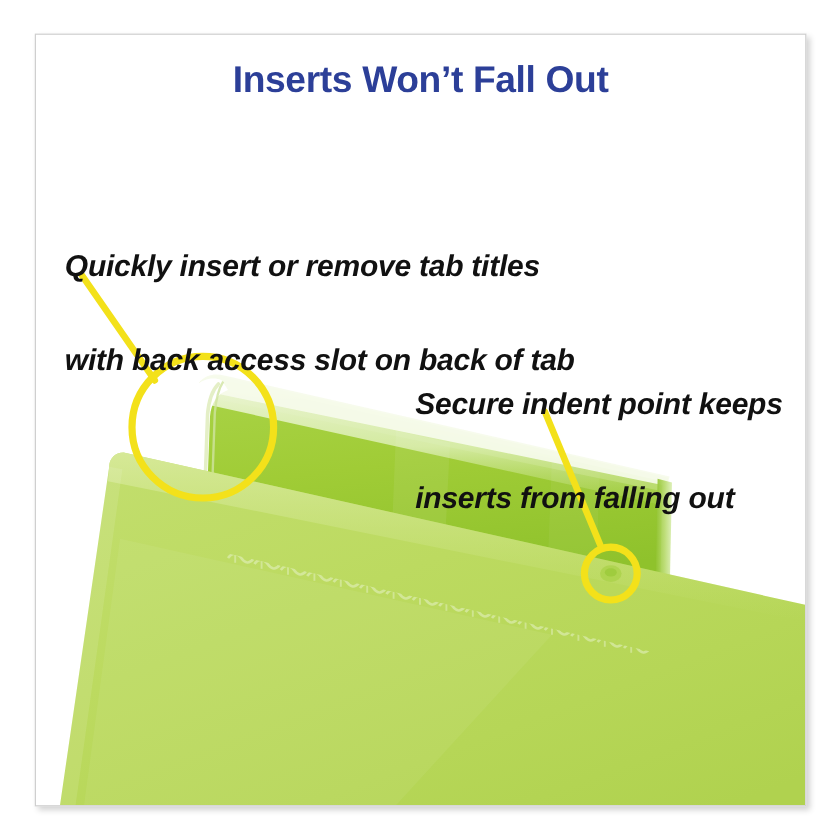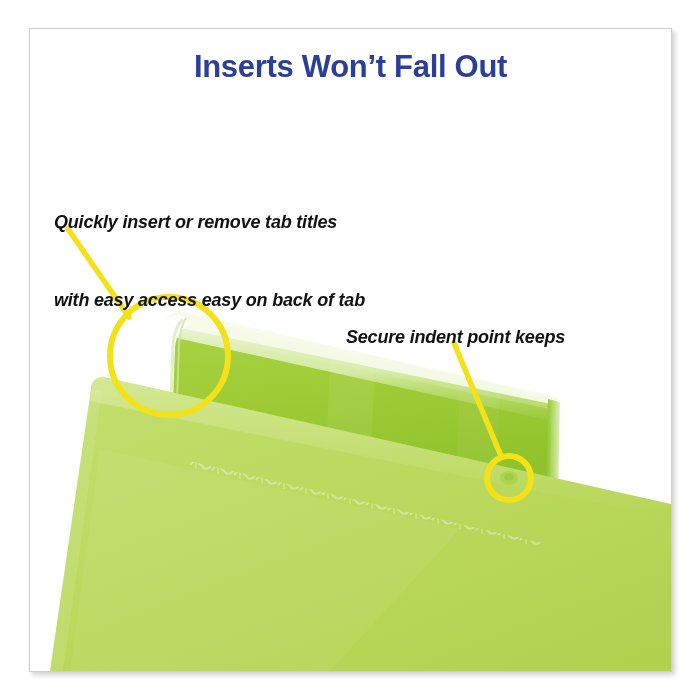--- a/index.html
+++ b/index.html
@@ -58,21 +58,21 @@
     color: #2c3f98;
     font-family: "Liberation Sans", sans-serif;
   }
 
   
   .caption {
     position: absolute;
     font-style: italic;
     font-weight: bold;
     color: #111111;
-    font-size: 18px;
+    font-size: 25px;
     line-height: 26px;
     letter-spacing: -0.2px;
     white-space: pre;
     font-family: "Liberation Sans", sans-serif;
   }
   .caption-left  { left: 24px;  top: 128px; }
   .caption-right { left: 316px; top: 243px; }
 
   
   .overlay {
@@ -214,21 +214,22 @@
       <g>
         <line x1="424" y1="314" x2="471" y2="427" stroke="#f3e11a" stroke-width="5.5" stroke-linecap="round"></line>
         <circle cx="479" cy="449" r="22" fill="none" stroke="#f3e11a" stroke-width="6"></circle>
       </g>
     </svg>
 
     <div class="headline">Inserts Won’t Fall Out</div>
 
     <div class="caption caption-left">
       <div>Quickly insert or remove tab titles</div>
-      <div>with easy access easy on back of tab</div>
+      <div>with back access slot on back of tab</div>
     </div>
 
     <div class="caption caption-right">
       <div>Secure indent point keeps</div>
+      <div>inserts from falling out</div>
     </div>
 
   </div>
 </div>
 
 </body></html>

